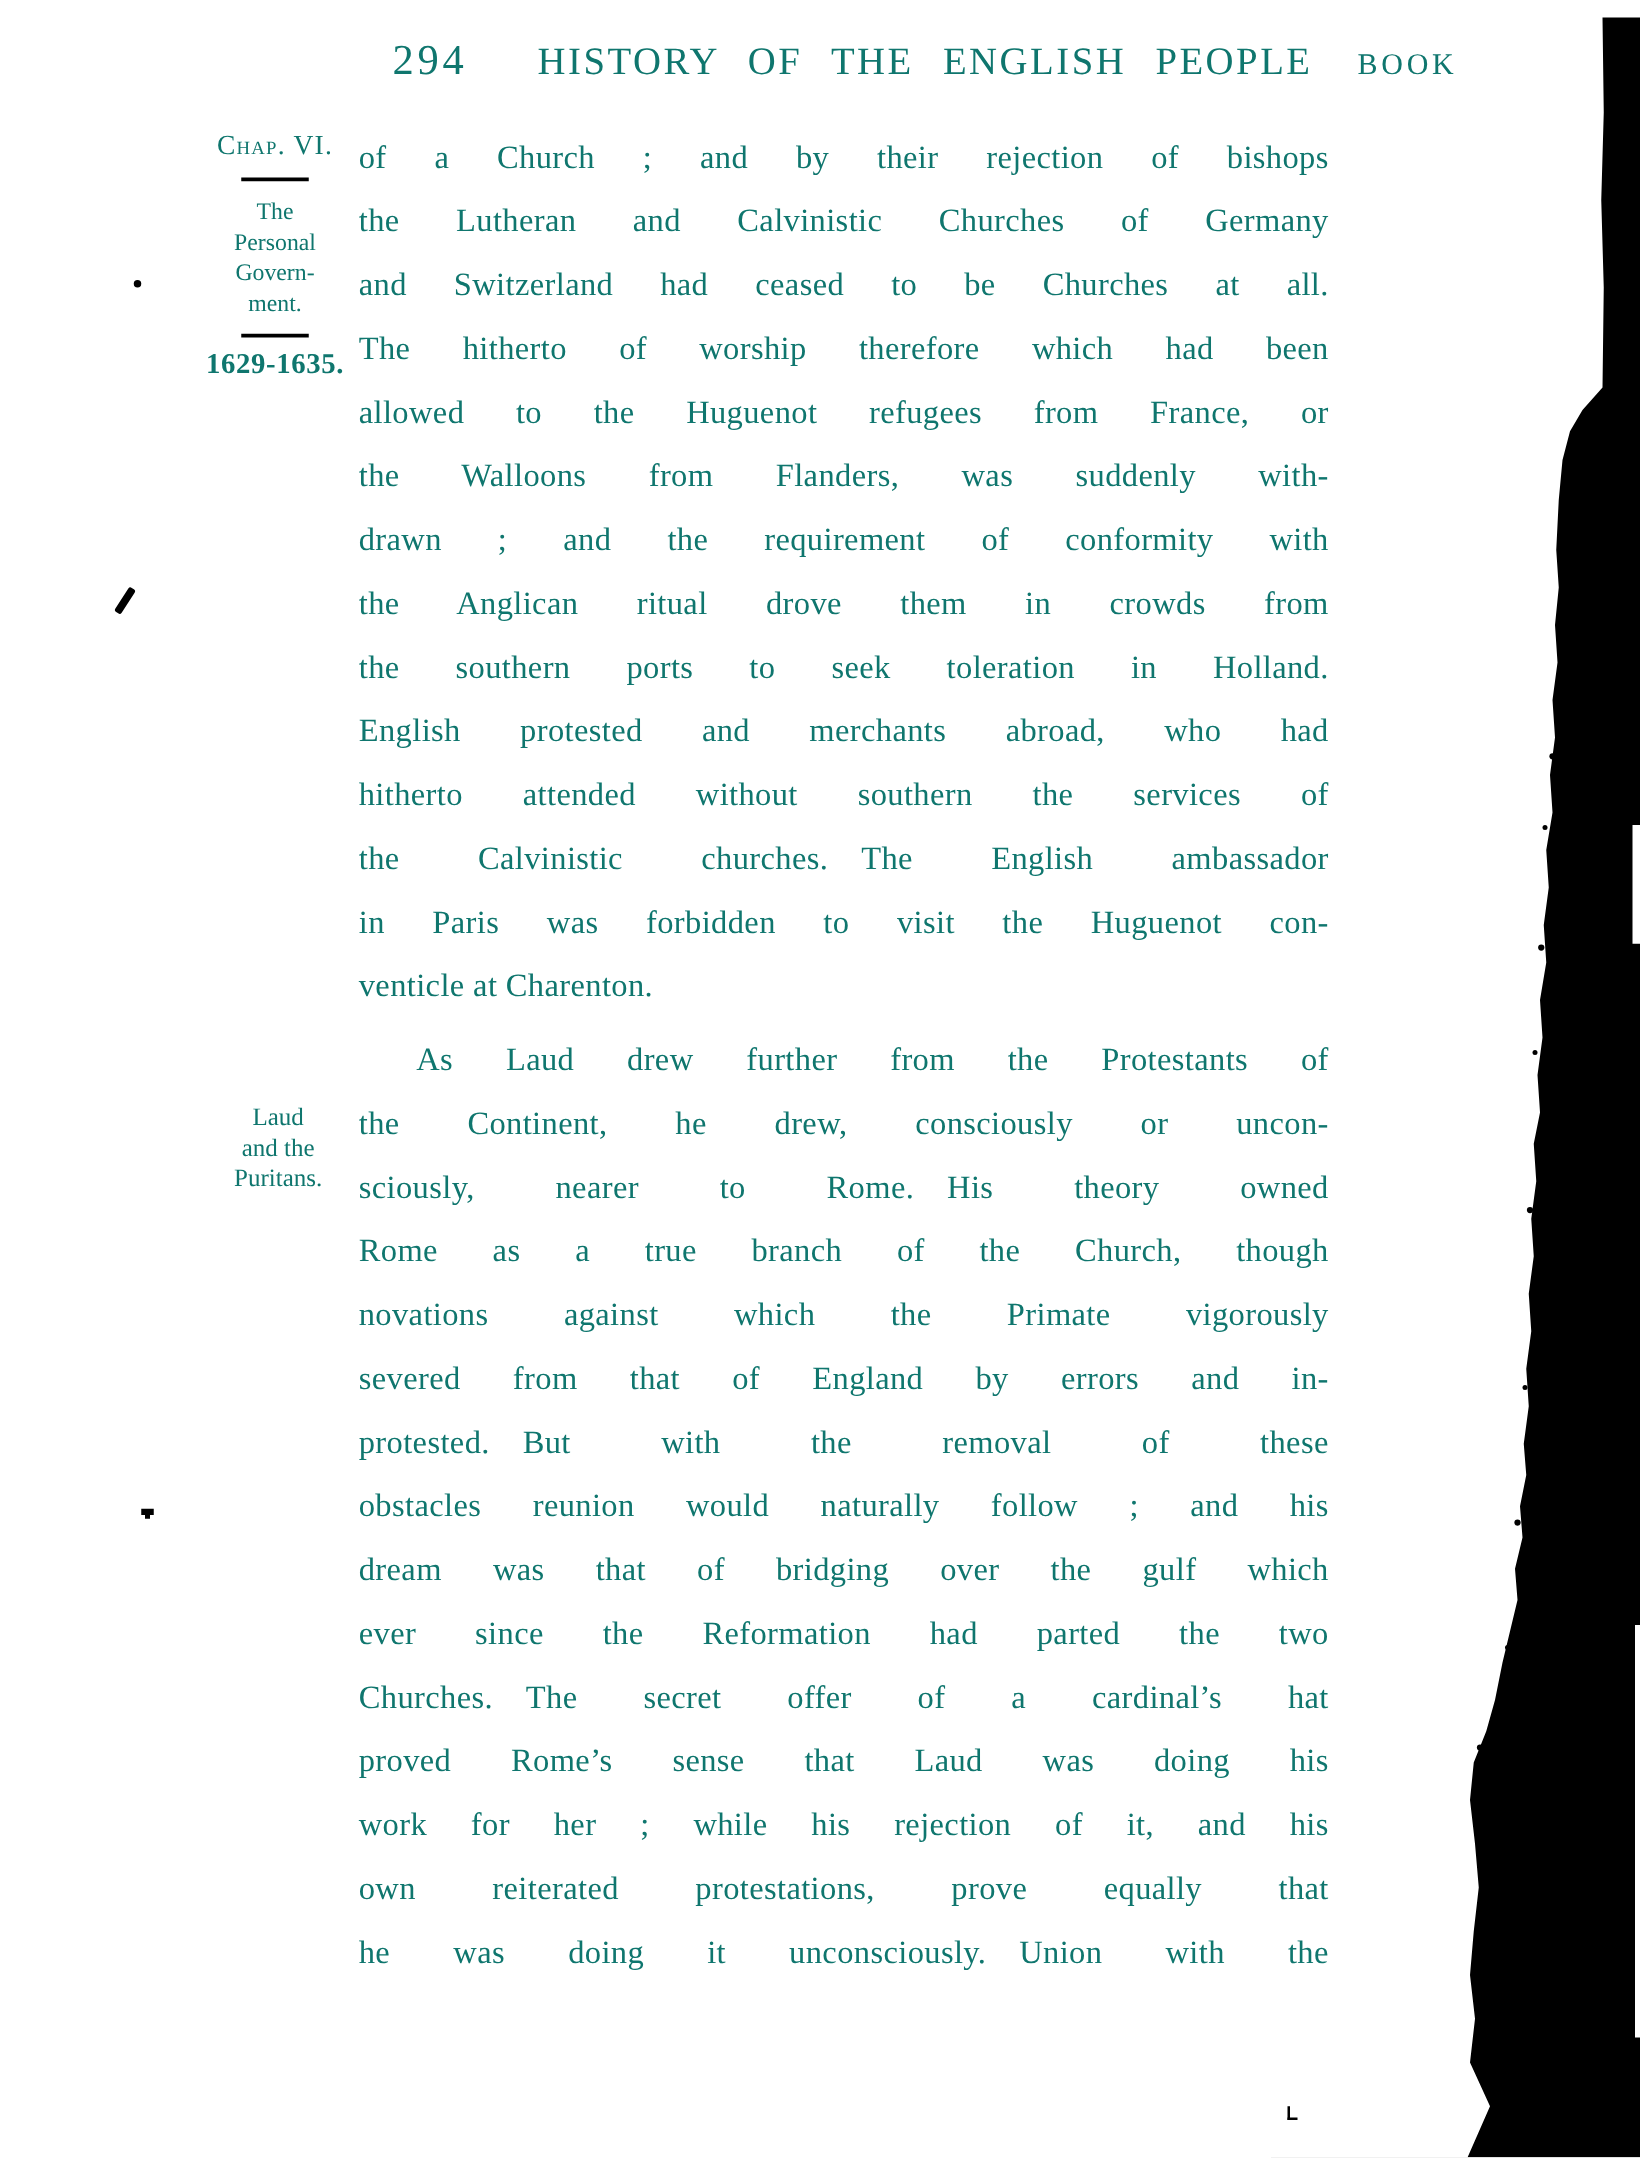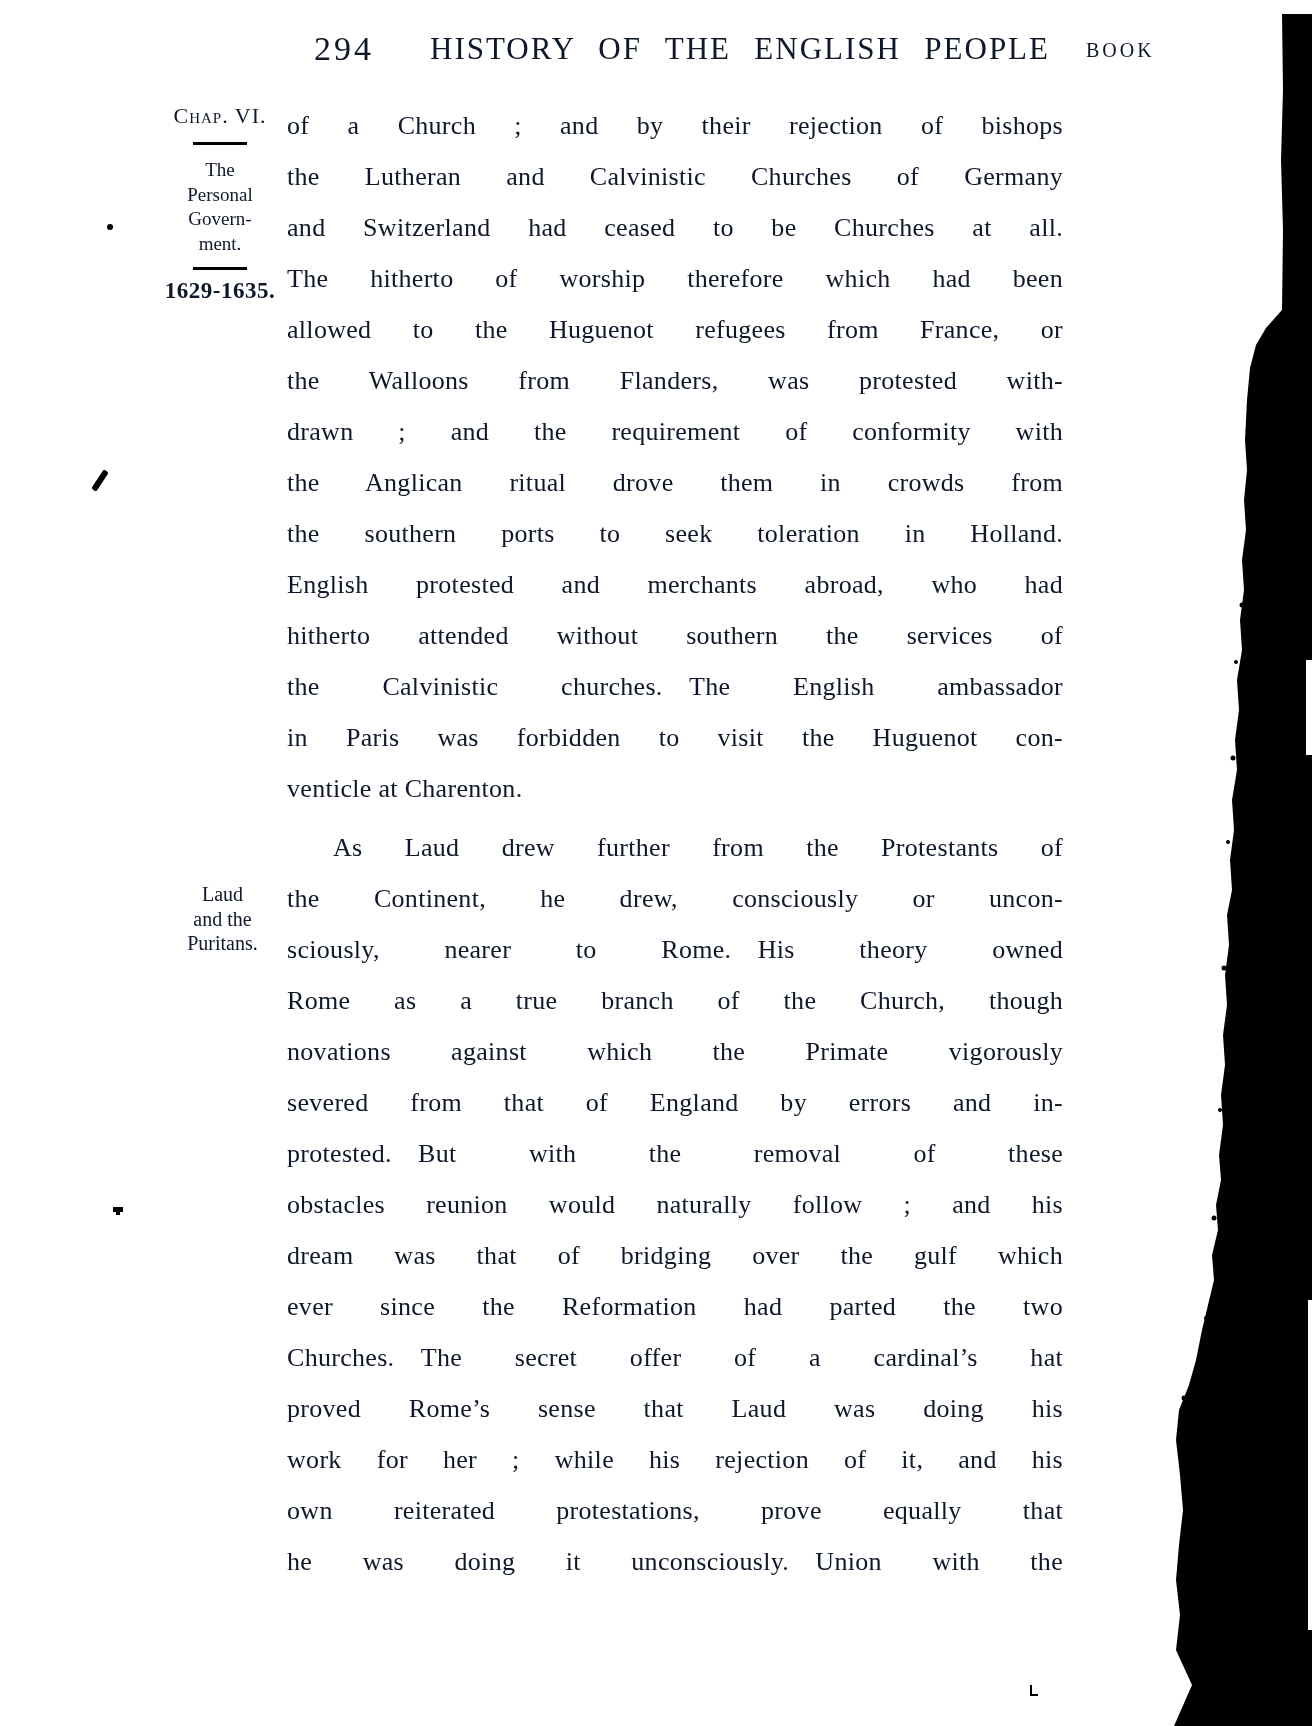--- a/index.html
+++ b/index.html
@@ -3,21 +3,21 @@
 <meta charset="utf-8">
 <style>
   html, body { margin: 0; padding: 0; background: #e8e8e8; }
   .page {
     position: relative;
     width: 1312px;
     height: 1726px;
     background: #ffffff;
     overflow: hidden;
     font-family: "Liberation Serif", serif;
-    color: #0f172a;
+    color: #0f766e;
     margin: 0 auto;
   }
 
   
   .page-number {
     position: absolute;
     left: 314px; top: 30px;
     font-size: 34px;
     letter-spacing: 3px;
   }
@@ -27,21 +27,21 @@
     width: 620px;
     font-size: 31px;
     letter-spacing: 2px;
     white-space: nowrap;
     text-align: justify;
     text-align-last: justify;
   }
   .book-label {
     position: absolute;
     left: 1086px; top: 39px;
-    font-size: 20px;
+    font-size: 24px;
     letter-spacing: 3px;
   }
 
   
   .chapter-note {
     position: absolute;
     left: 150px; top: 103px;
     width: 140px;
     text-align: center;
   }
@@ -161,21 +161,21 @@
       <div class="note-line">Puritans.</div>
     </div>
 
   <div class="body-text">
       <div class="paragraph">
         <div class="text-line">of a Church ; and by their rejection of bishops</div>
         <div class="text-line">the Lutheran and Calvinistic Churches of Germany</div>
         <div class="text-line">and Switzerland had ceased to be Churches at all.</div>
         <div class="text-line">The hitherto of worship therefore which had been</div>
         <div class="text-line">allowed to the Huguenot refugees from France, or</div>
-        <div class="text-line">the Walloons from Flanders, was protested with-</div>
+        <div class="text-line">the Walloons from Flanders, was suddenly with-</div>
         <div class="text-line">drawn ; and the requirement of conformity with</div>
         <div class="text-line">the Anglican ritual drove them in crowds from</div>
         <div class="text-line">the southern ports to seek toleration in Holland.</div>
         <div class="text-line">English protested and merchants abroad, who had</div>
         <div class="text-line">hitherto attended without southern the services of</div>
         <div class="text-line">the Calvinistic churches. The English ambassador</div>
         <div class="text-line">in Paris was forbidden to visit the Huguenot con-</div>
         <div class="text-line no-justify">venticle at Charenton.</div>
       </div>
       <div class="paragraph">

